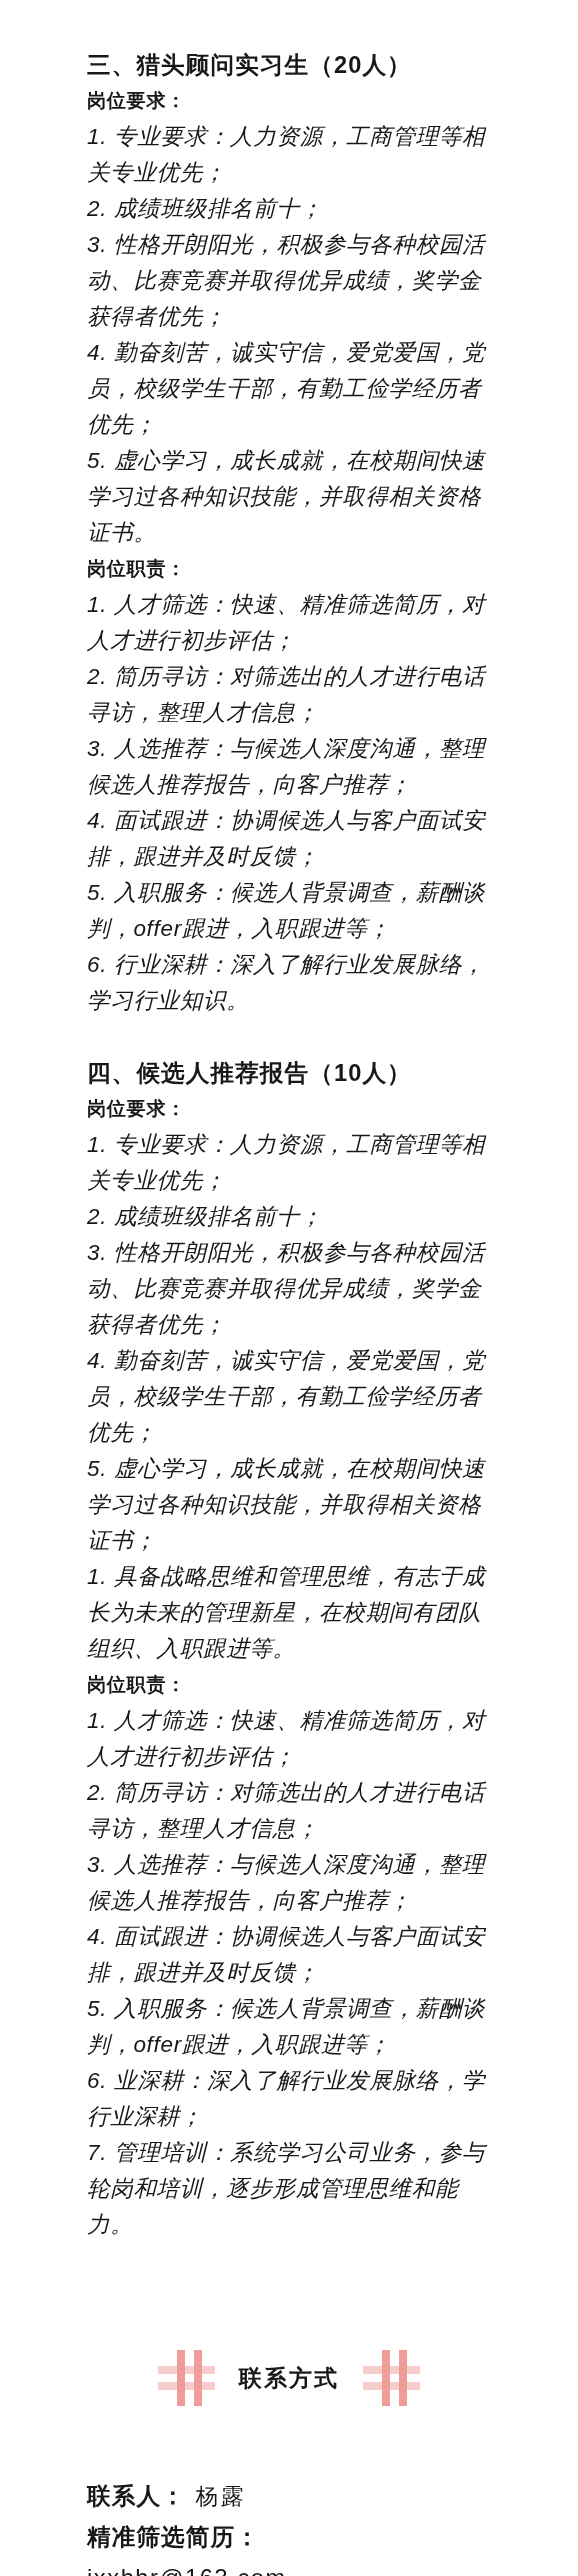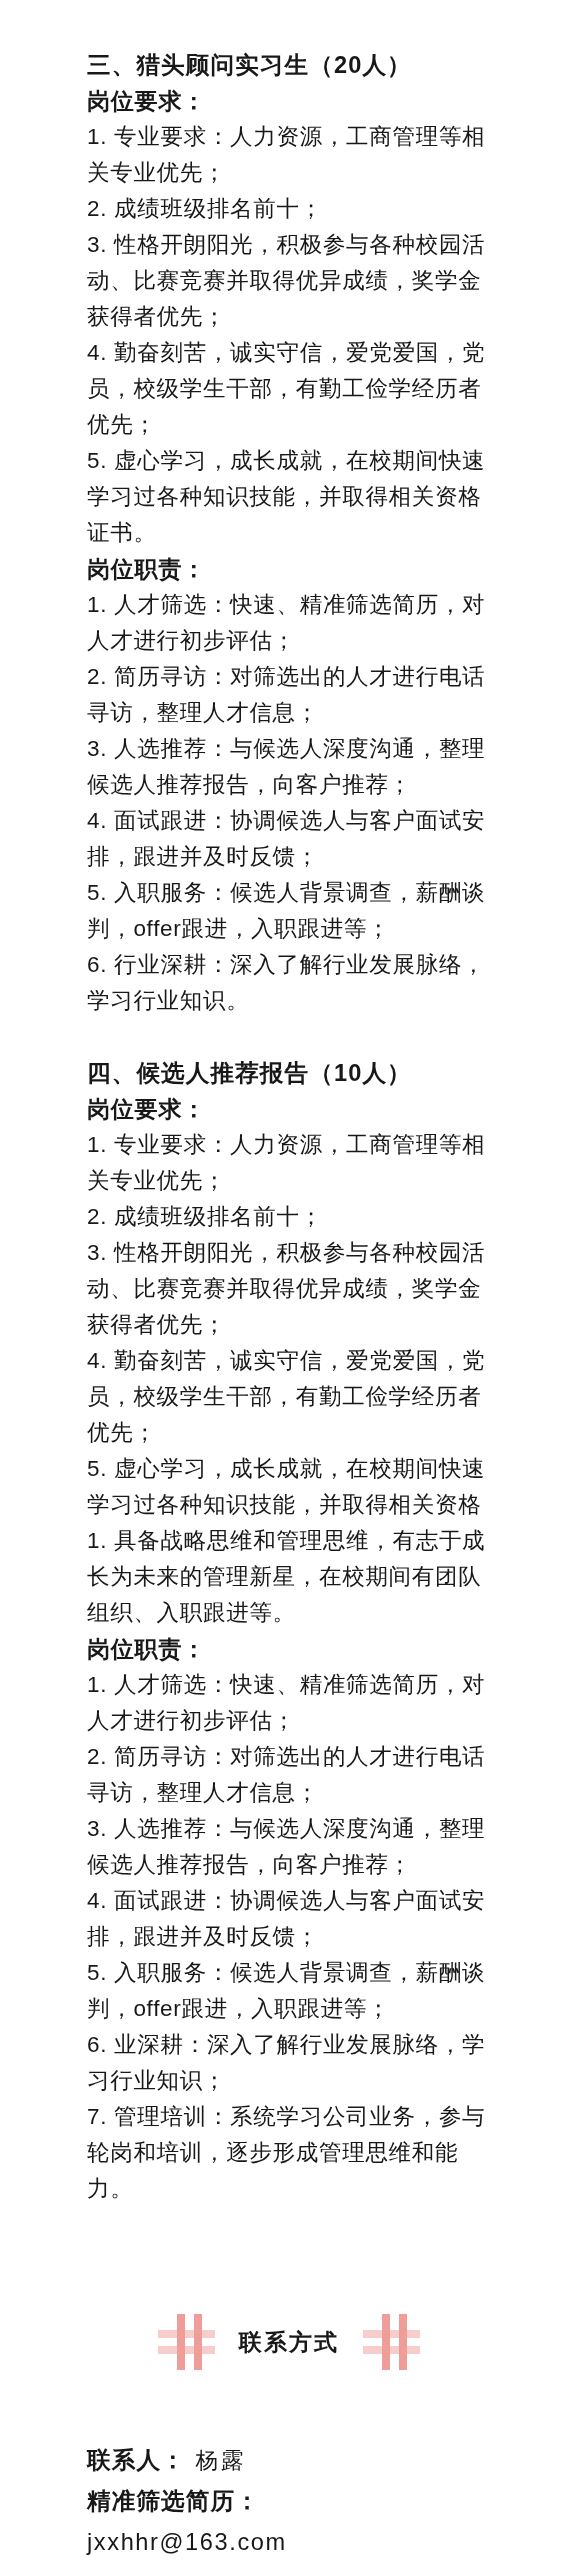--- a/index.html
+++ b/index.html
@@ -23,27 +23,27 @@
     margin-top:28px;
   }
   .sec-heading{
     font-size:23.6px;
     font-weight:700;
     line-height:36px;
     letter-spacing:1.1px;
     white-space:nowrap;
   }
   .group-label{
-    font-size:23px;
+    font-size:19px;
     font-weight:700;
     line-height:36px;
     letter-spacing:0.8px;
     white-space:nowrap;
   }
-  .para{margin:0;}
+  .para{margin:0;font-style:italic;}
   .line{
     display:block;
     font-size:22.5px;
     font-weight:400;
     line-height:36px;
     letter-spacing:0.7px;
     white-space:nowrap;
   }
   .section-gap{height:36px;}
   
@@ -172,20 +172,21 @@
       <span class="line">获得者优先；</span>
     </p>
     <p class="para">
       <span class="line">4. 勤奋刻苦，诚实守信，爱党爱国，党</span>
       <span class="line">员，校级学生干部，有勤工俭学经历者</span>
       <span class="line">优先；</span>
     </p>
     <p class="para">
       <span class="line">5. 虚心学习，成长成就，在校期间快速</span>
       <span class="line">学习过各种知识技能，并取得相关资格</span>
+      <span class="line">证书；</span>
     </p>
     <p class="para">
       <span class="line">1. 具备战略思维和管理思维，有志于成</span>
       <span class="line">长为未来的管理新星，在校期间有团队</span>
       <span class="line">组织、入职跟进等。</span>
     </p>
     <div class="group-label">岗位职责：</div>
     <p class="para">
       <span class="line">1. 人才筛选：快速、精准筛选简历，对</span>
       <span class="line">人才进行初步评估；</span>
@@ -201,21 +202,21 @@
     <p class="para">
       <span class="line">4. 面试跟进：协调候选人与客户面试安</span>
       <span class="line">排，跟进并及时反馈；</span>
     </p>
     <p class="para">
       <span class="line">5. 入职服务：候选人背景调查，薪酬谈</span>
       <span class="line">判，offer跟进，入职跟进等；</span>
     </p>
     <p class="para">
       <span class="line">6. 业深耕：深入了解行业发展脉络，学</span>
-      <span class="line">习行业知识；</span>
+      <span class="line">行业深耕；</span>
     </p>
     <p class="para">
       <span class="line">7. 管理培训：系统学习公司业务，参与</span>
       <span class="line">轮岗和培训，逐步形成管理思维和能</span>
       <span class="line">力。</span>
     </p>
   </div>
 
 <div class="contact-banner">
   <span class="hash">

